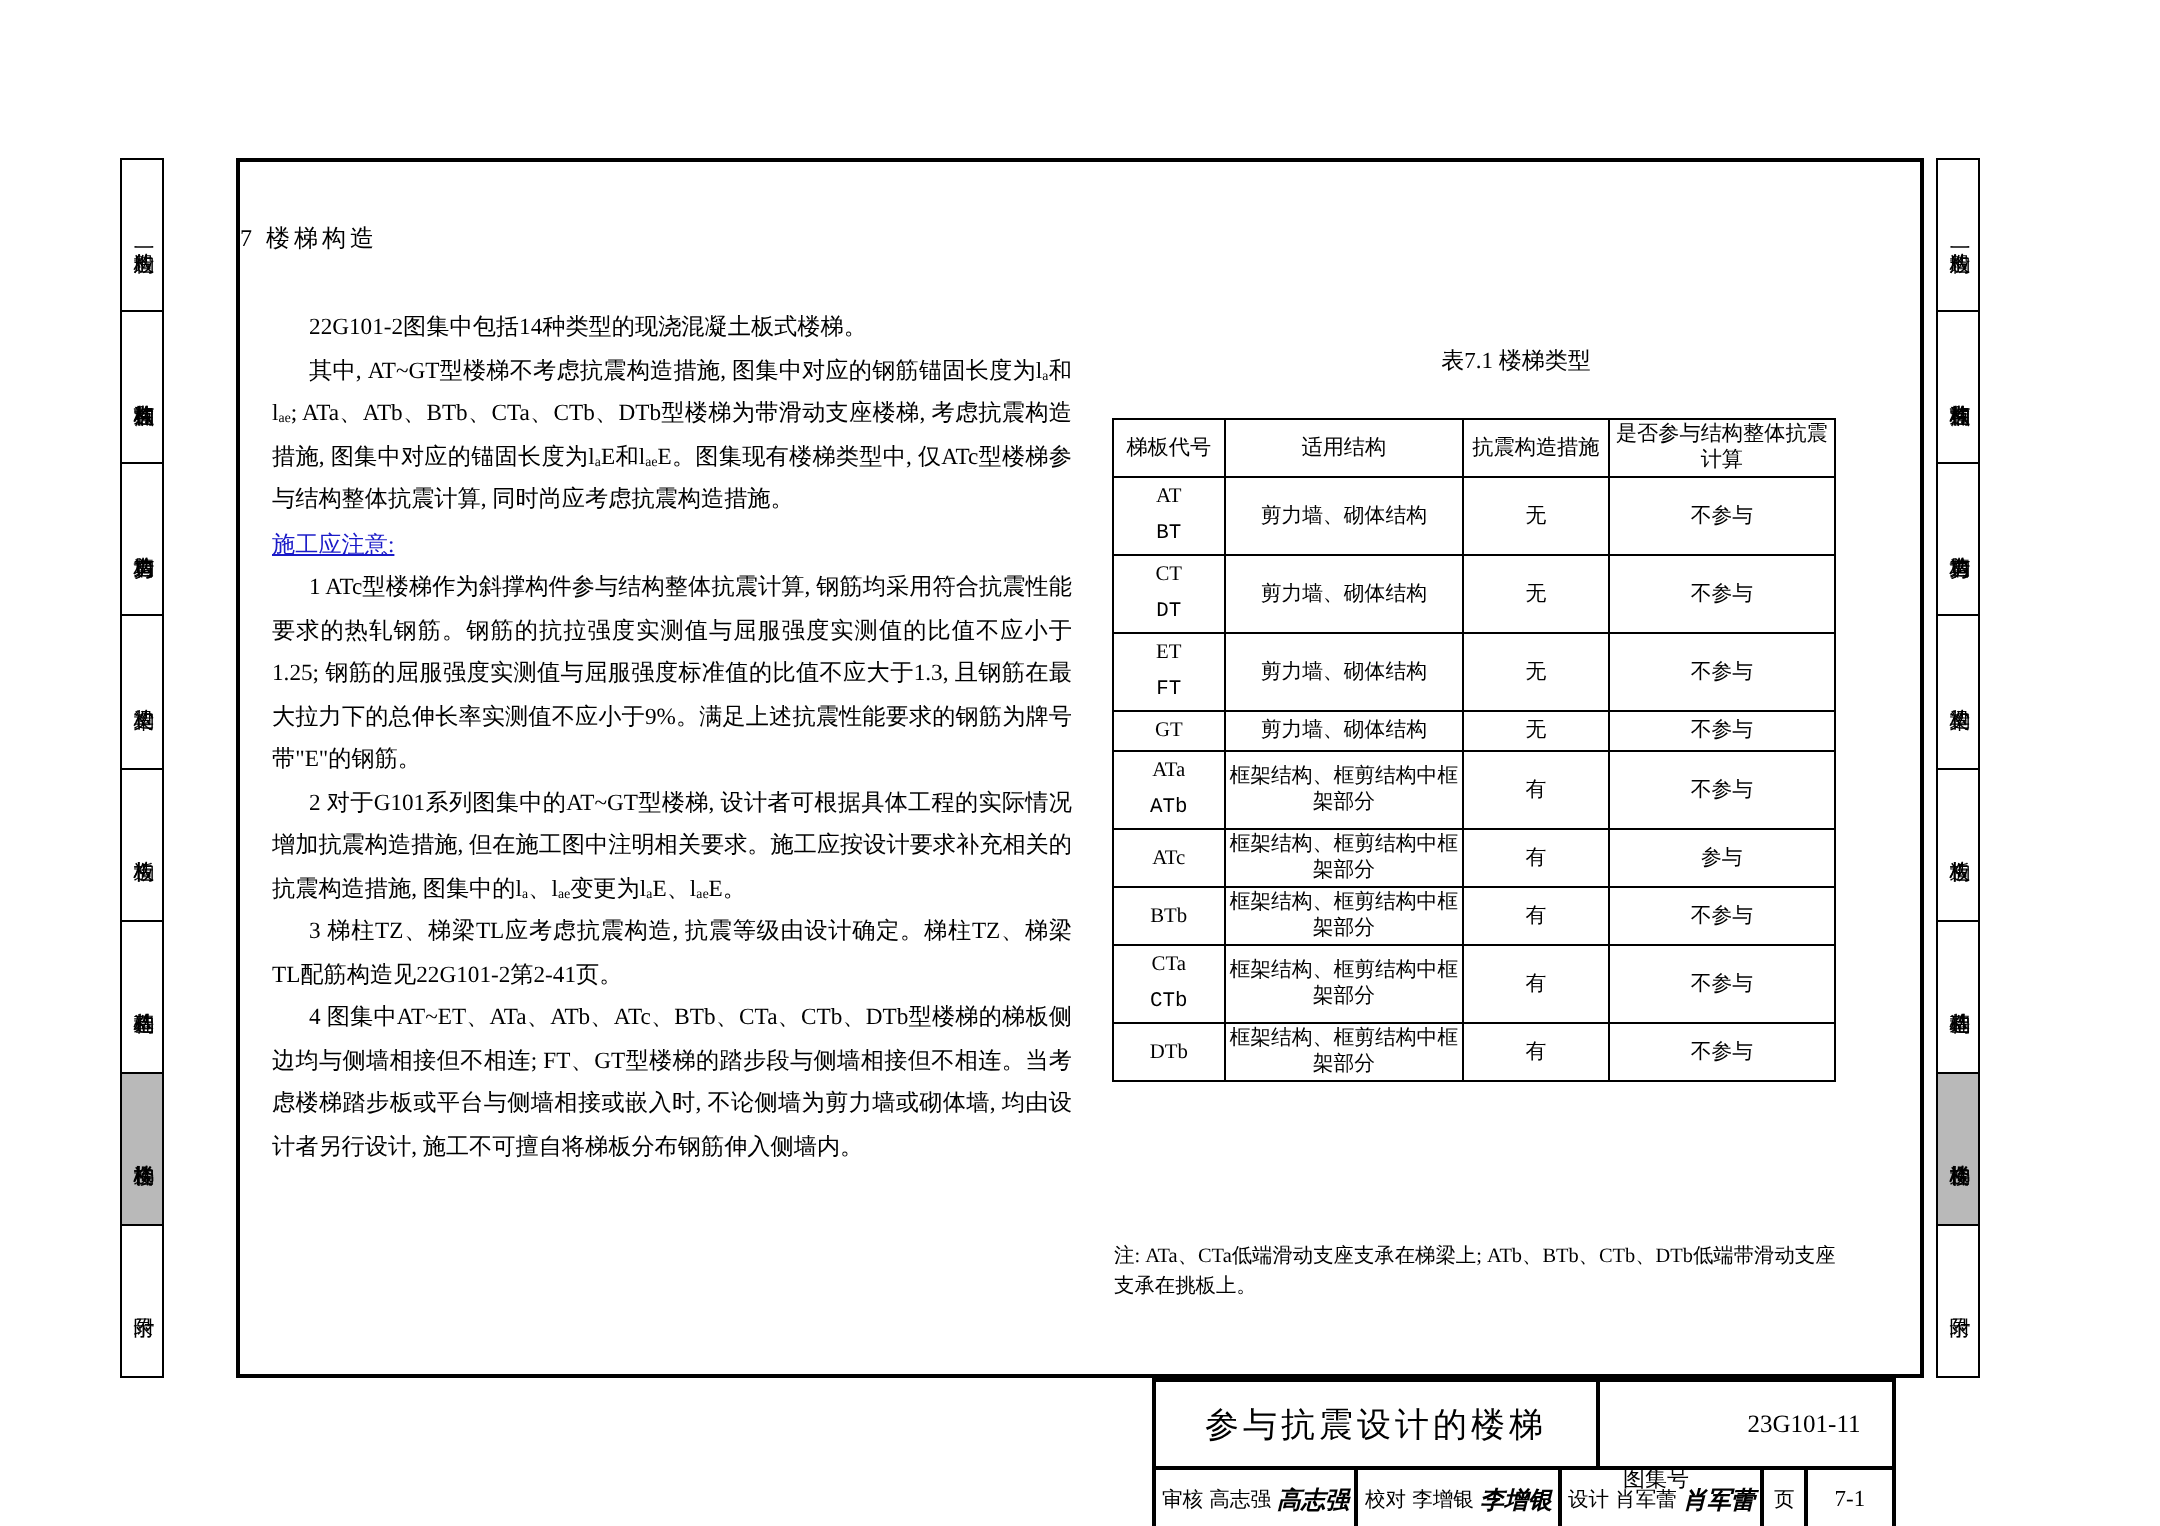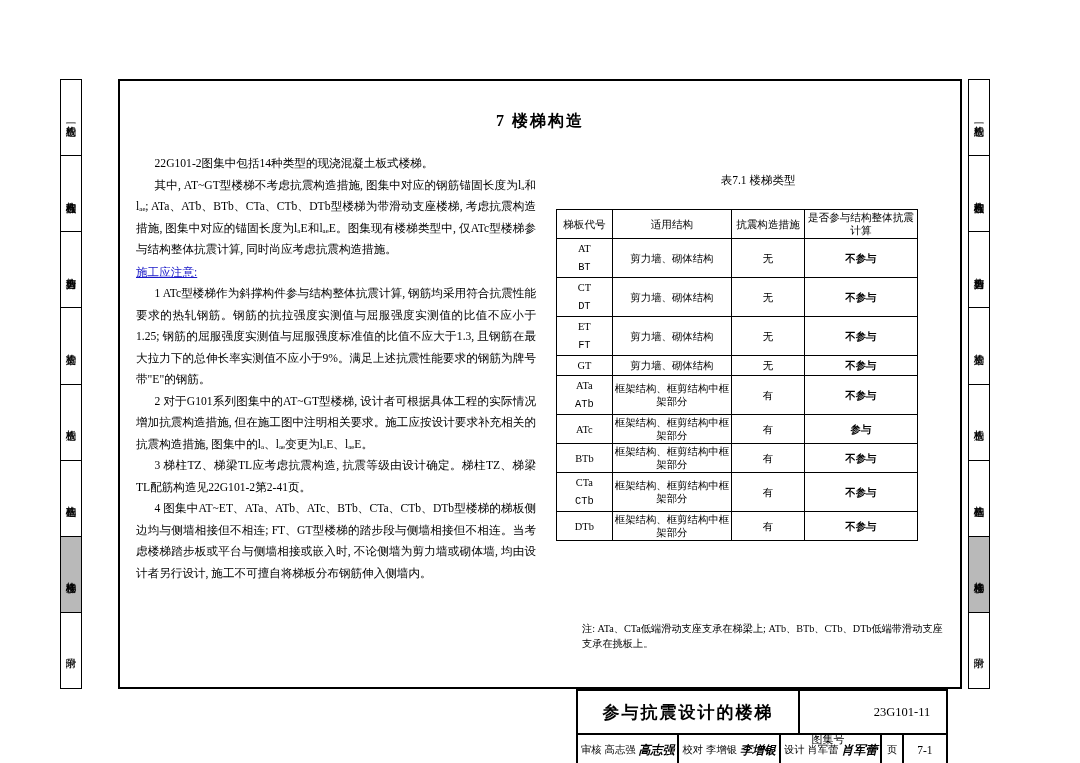--- a/index.html
+++ b/index.html
@@ -28,22 +28,22 @@
     box-sizing:border-box;display:flex;align-items:center;justify-content:center;
     font-size:10.5px;line-height:11px;letter-spacing:0;
     writing-mode:vertical-rl;text-orientation:upright;
     background:#fff;padding:2px 0;
   }
   .tab:last-child{border-bottom:1px solid #000;}
   .tab.active{background:#b9b9b9;}
 
   
   .doc-title{
-    position:absolute;left:0;right:0;top:30px;text-align:center;
-    font-size:16px;font-weight:bold;letter-spacing:2px;
+    position:absolute;left:0;right:0;top:30px;
+    font-size:12px;font-weight:normal;letter-spacing:2px;
   }
 
   
   .left-col{
     position:absolute;left:16px;top:72px;width:400px;
     font-size:11.6px;line-height:21.5px;text-align:justify;
   }
   .q-head{font-weight:bold;font-size:11.8px;line-height:22px;margin-bottom:2px;}
   .para{text-indent:1.6em;font-family:Liberation Serif, serif;}
   .note-head{
@@ -60,39 +60,39 @@
     border-collapse:collapse;font-size:10.4px;line-height:13px;margin-top:18px;
   }
   table.types th,table.types td{
     border:1px solid #000;text-align:center;vertical-align:middle;
     padding:1px 2px;
   }
   table.types th{font-weight:normal;height:20px;font-size:10.6px;}
   table.types td.code{width:52px;height:17px;}
   table.types td.struct{width:118px;}
   table.types td.meas{width:70px;}
-  table.types td.calc{width:112px;font-weight:bold;}
+  table.types td.calc{width:112px;}
   .nb{border-bottom:none !important;}
   .nt{border-top:none !important;font-family:Liberation Mono, monospace;}
   .tbl-note{
-    position:absolute;left:462px;top:540px;width:366px;
+    position:absolute;left:437px;top:540px;width:366px;
     font-size:10.2px;line-height:15px;
   }
 
   
   .titleblock{
     position:absolute;left:456px;top:608px;width:372px;height:78px;
     border:2px solid #000;box-sizing:border-box;
   }
   .tb-top{
     height:44px;display:flex;border-bottom:2px solid #000;box-sizing:border-box;
   }
   .tb-name{
     flex:1 1 auto;display:flex;align-items:center;justify-content:center;
-    font-size:17px;font-weight:bold;letter-spacing:2px;
+    font-size:17px;font-weight:normal;letter-spacing:2px;
     border-right:2px solid #000;box-sizing:border-box;
   }
   .tb-atlas-lbl{
     width:58px;display:flex;align-items:center;justify-content:center;
     font-size:11px;border-right:2px solid #000000;box-sizing:border-box;margin-top:48px;
   }
   .tb-atlas-val{
     width:88px;display:flex;align-items:center;justify-content:center;
     font-size:12.5px;
   }

